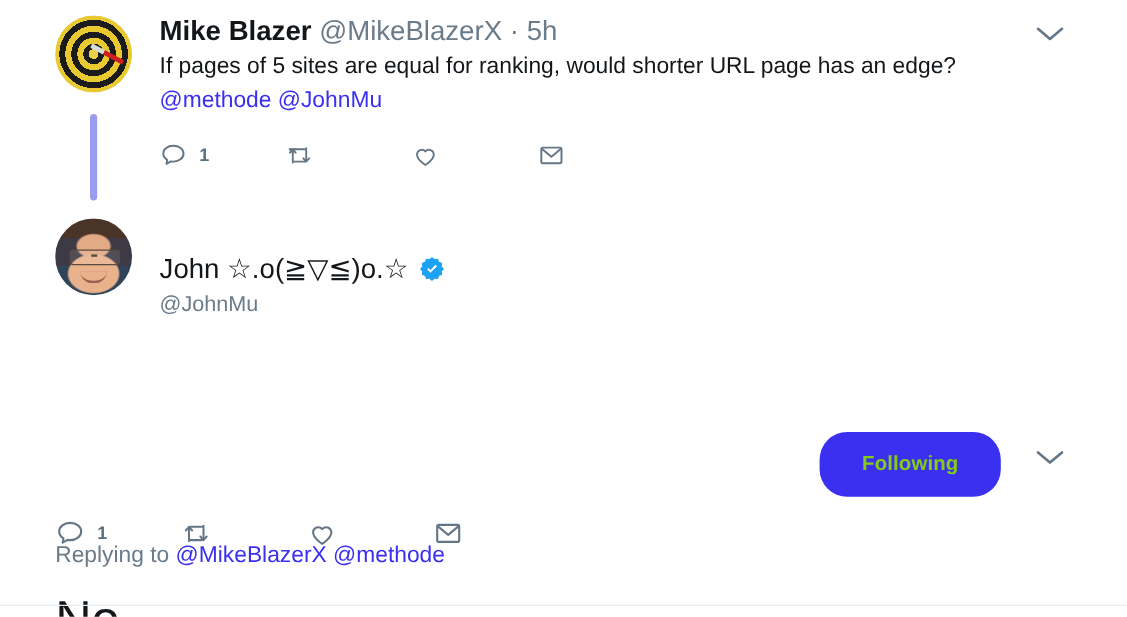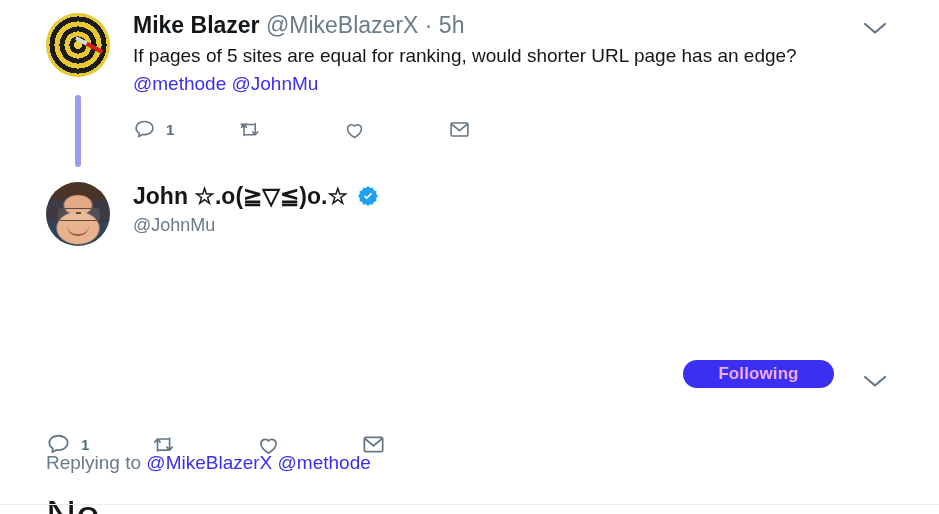--- a/index.html
+++ b/index.html
@@ -135,46 +135,47 @@
 
   .main-header {
     position: absolute;
     left: 133px;
     top: 14px;
     white-space: nowrap;
   }
   .main-name {
     font-size: 23px;
     line-height: 28px;
-    font-weight: bold;
+    font-weight: normal;
     color: #14171a;
     display: flex;
     align-items: center;
+    margin-top: 28px;
   }
   .verified {
     margin-left: 9px;
     display: inline-flex;
   }
   .main-handle {
     font-size: 18px;
     line-height: 26px;
     color: #6a7b8a;
     margin-top: 2px;
   }
 
   .follow-button {
     position: absolute;
     left: 683px;
     top: 192px;
     width: 151px;
-    height: 28px;
+    height: 54px;
     border: none;
     border-radius: 23px;
     background: #3b30f0;
-    color: #f0abfc;
+    color: #84cc16;
     font-family: "Liberation Sans", sans-serif;
     font-size: 17px;
     font-weight: bold;
     cursor: pointer;
     letter-spacing: 0.1px;
   }
 
   .caret {
     position: absolute;
     cursor: pointer;

